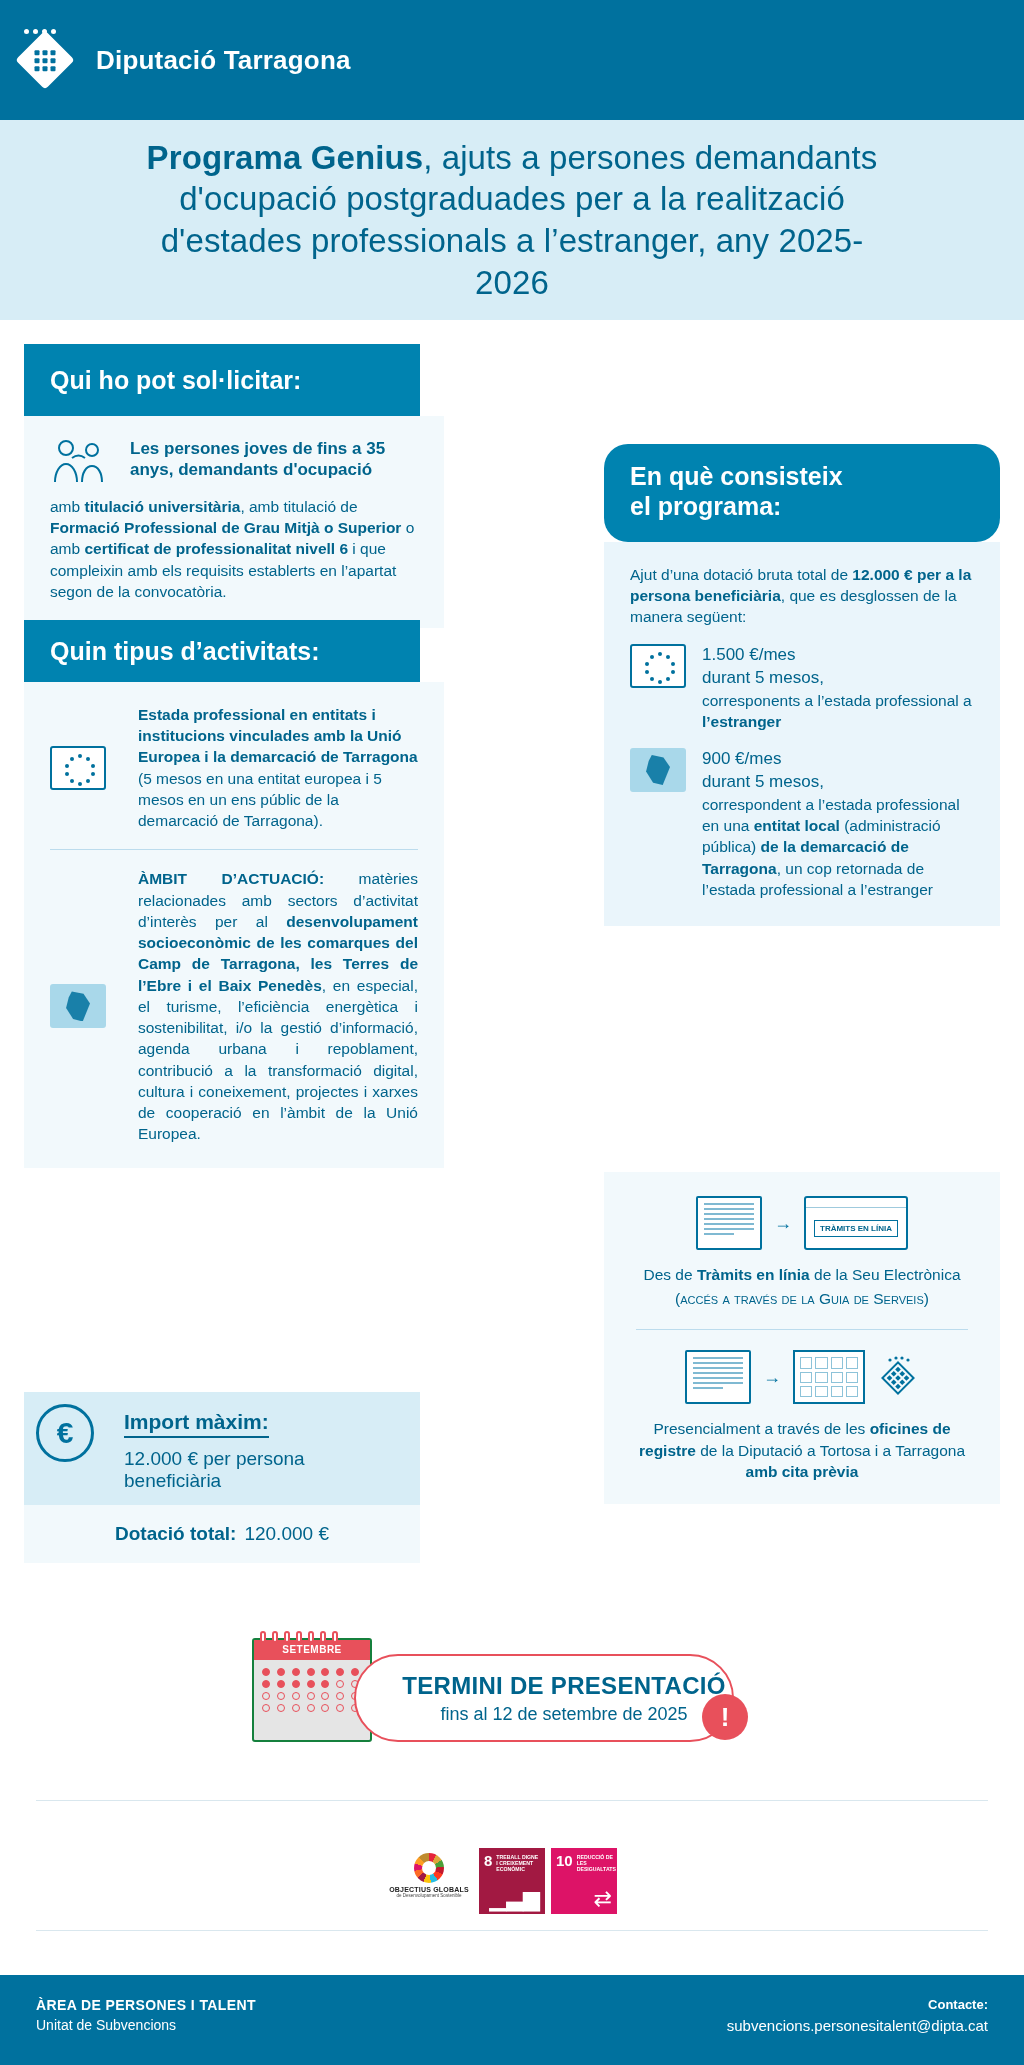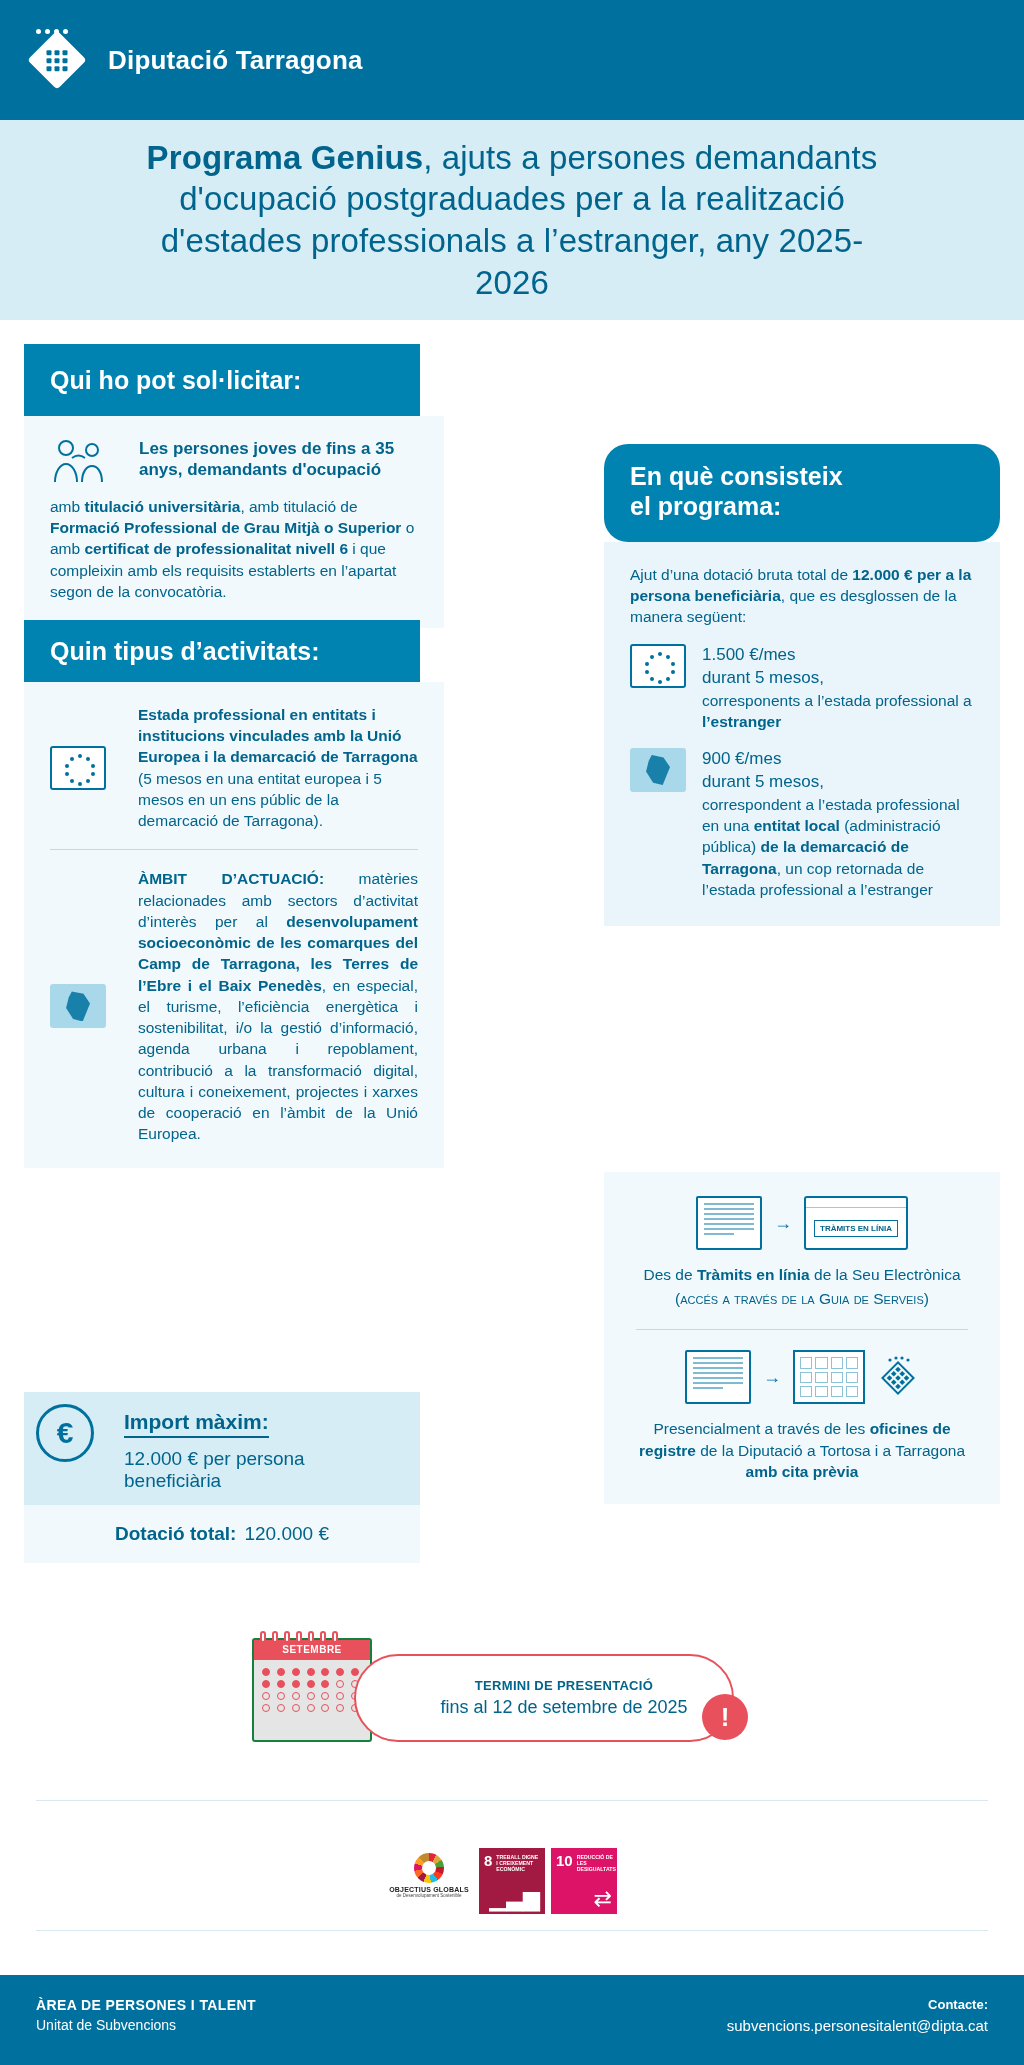--- a/index.html
+++ b/index.html
@@ -11,21 +11,21 @@
     color:#00648c;
     position:relative;
     overflow:hidden;
   }
   .page { position:relative; width:1024px; height:2065px; background:#fff; }
 
   
   .header {
     position:absolute; left:0; top:0; width:1024px; height:120px;
     background:#00719e;
-    display:flex; align-items:center; padding-left:36px;
+    display:flex; align-items:center; padding-left:24px;
   }
   .logo-wrap { display:flex; align-items:center; gap:18px; }
   .logo-mark { position:relative; width:54px; height:62px; }
   .logo-dots { display:flex; gap:4px; margin-bottom:5px; }
   .logo-dots span { width:5px; height:5px; background:#fff; border-radius:50%; display:block; }
   .diamond {
     width:42px; height:42px; background:#fff; transform:rotate(45deg);
     display:flex; align-items:center; justify-content:center;
     border-radius:4px;
   }
@@ -55,21 +55,21 @@
   .txt { font-size:15.5px; line-height:1.37; color:#00648c; }
   .txt b, .bold { font-weight:bold; }
 
   
   .col-left { position:absolute; left:24px; top:344px; width:420px; }
   .box-who-bar { width:396px; height:72px; }
   .box-who {
     width:420px; background:#f2f9fc; padding:22px 26px 26px 26px;
   }
   .who-head {
-    display:flex; gap:23px; align-items:flex-start; margin-bottom:12px;
+    display:flex; gap:14px; align-items:flex-start; margin-bottom:12px;
   }
   .who-head .htext { font-size:17px; font-weight:bold; line-height:1.25; color:#00648c; }
 
   .col-left2 { position:absolute; left:24px; top:620px; width:420px; }
   .bar-act { width:396px; height:62px; }
   .box-act { width:420px; background:#f2f9fc; padding:22px 26px 24px 26px; }
   .act-row { display:flex; gap:32px; align-items:center; }
   .act-divider { height:1px; background:#bcdced; margin:18px 0 18px 0; }
 
   .import-box {
@@ -115,21 +115,21 @@
   .cal-rings i { width:6px; height:12px; border:2px solid #e8505b; border-radius:3px; background:#fff; display:block; }
   .cal-grid { display:grid; grid-template-columns:repeat(7,1fr); gap:4px; padding:8px 8px; }
   .cal-grid i { width:8px; height:8px; border-radius:50%; border:1.6px solid #e8505b; display:block; }
   .cal-grid i.fill { background:#e8505b; }
   .dl-pill {
     position:absolute; left:102px; top:18px; width:380px; height:88px;
     border:2px solid #e8505b; border-radius:44px; background:#fff;
     display:flex; flex-direction:column; align-items:center; justify-content:center;
     padding-left:40px;
   }
-  .dl-pill .t1 { color:#00648c; font-size:13px; font-weight:bold; letter-spacing:.3px; }
+  .dl-pill .t1 { color:#00648c; font-size:24px; font-weight:bold; letter-spacing:.3px; }
   .dl-pill .t2 { color:#00648c; font-size:18px; margin-top:4px; }
   .excl {
     position:absolute; right:-16px; top:38px; width:46px; height:46px; border-radius:50%;
     background:#e8505b; color:#fff; font-size:26px; font-weight:bold;
     display:flex; align-items:center; justify-content:center;
   }
 
   
   .rule { position:absolute; left:36px; width:952px; height:1px; background:#d9e7ee; }
   .sdg { position:absolute; left:385px; top:1848px; display:flex; gap:6px; align-items:stretch; }

